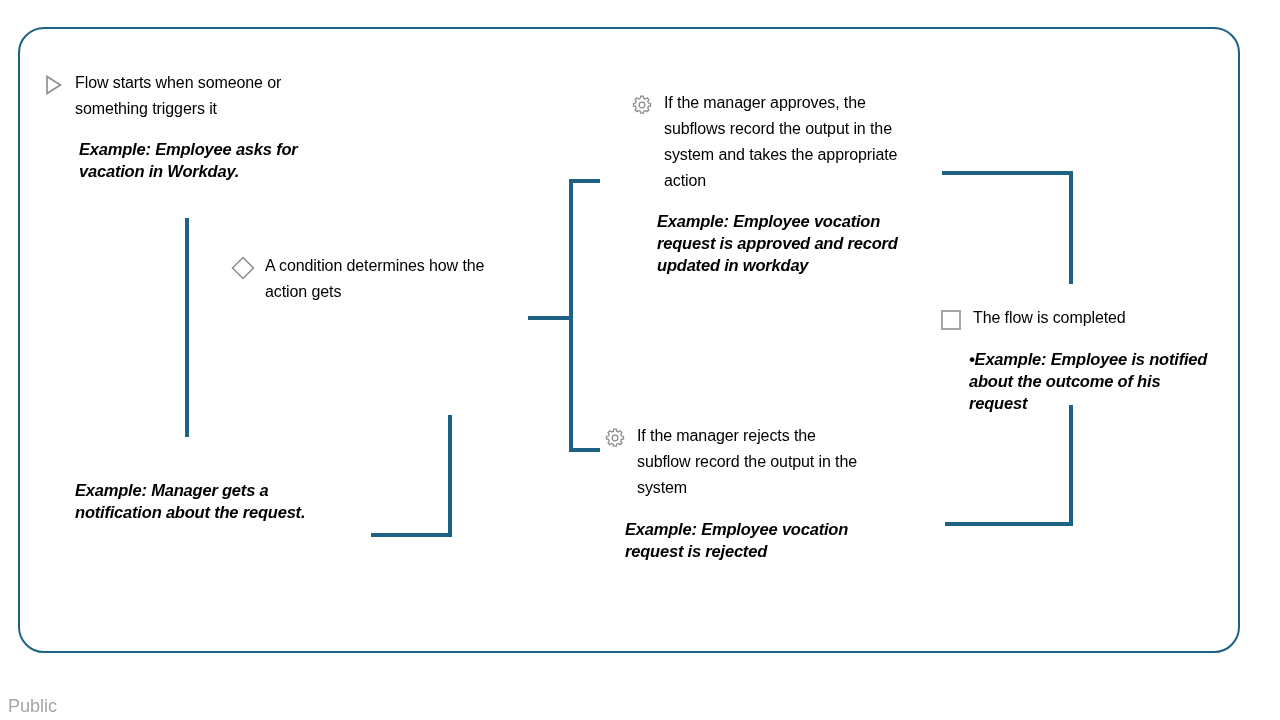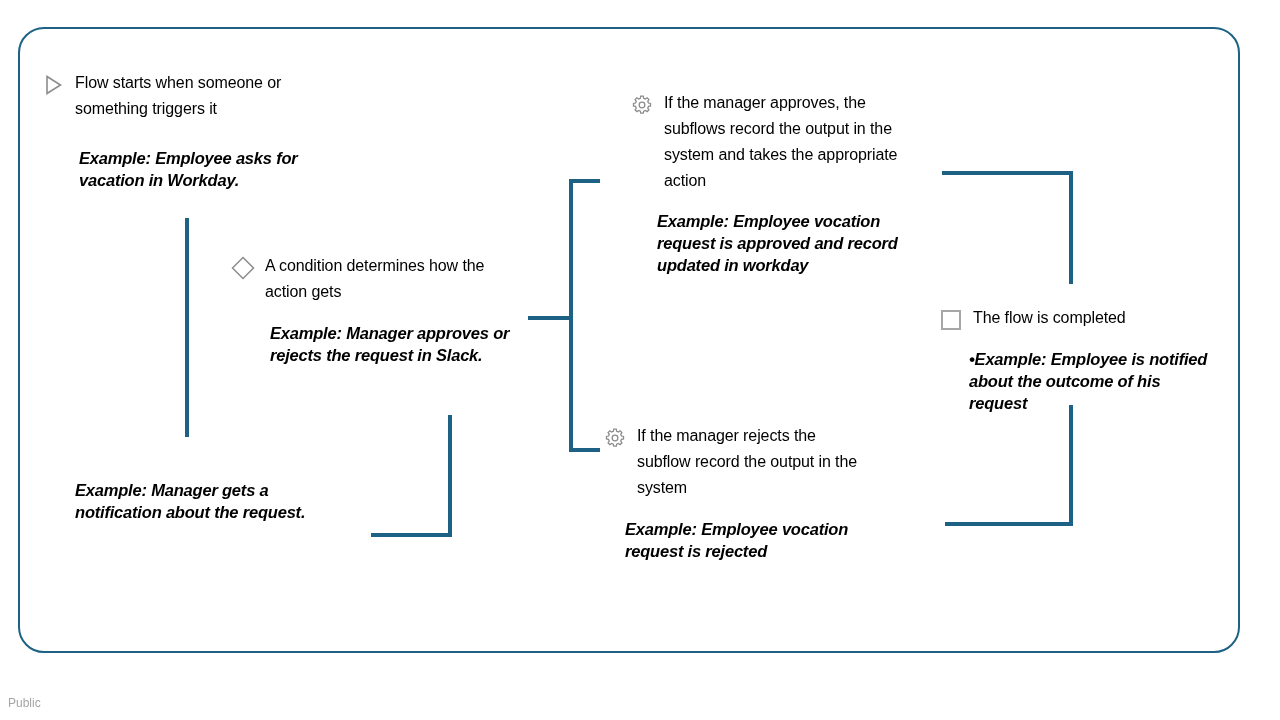--- a/index.html
+++ b/index.html
@@ -79,21 +79,21 @@
     font-weight: bold;
     font-size: 16.5px;
     line-height: 22px;
     color: #000000;
     letter-spacing: -0.2px;
     white-space: pre-line;
   }
 
   
   #node-trigger            { left: 38px;  top: 70px;  width: 330px; }
-  #node-trigger .node-example  { margin-top: 25px; margin-left: 41px; }
+  #node-trigger .node-example  { margin-top: 16px; margin-left: 41px; }
 
   #node-system             { left: 33px;  top: 459px; width: 330px; }
   #node-system .node-example   { margin-top: 20px; margin-left: 42px; }
 
   #node-condition          { left: 228px; top: 253px; width: 340px; }
   #node-condition .node-example{ margin-top: 17px; margin-left: 42px; }
 
   #node-approve            { left: 627px; top: 90px;  width: 330px; }
   #node-approve .node-example  { margin-top: 16px; margin-left: 30px; }
 
@@ -102,21 +102,21 @@
 
   #node-complete           { left: 936px; top: 305px; width: 290px; }
   #node-complete .node-example { margin-top: 13px; margin-left: 33px; }
 
   
   .footer-label {
     position: absolute;
     left: 8px;
     top: 696px;
     font-family: "Liberation Sans", sans-serif;
-    font-size: 12px;
+    font-size: 18px;
     color: #a6a6a6;
   }
 </style>
 </head>
 <body>
 
 <div id="slide">
 
   <div class="frame"></div>
 
@@ -160,22 +160,20 @@
   <div class="node" id="node-condition">
     <div class="node-head">
       <span class="node-icon">
         <svg width="26" height="26" viewBox="0 0 26 26">
           <polygon points="13,2.5 23.5,13 13,23.5 2.5,13" fill="none" stroke="#8c8c8c" stroke-width="1.5"></polygon>
         </svg>
       </span>
       <span class="node-title">A condition determines how the
 action gets</span>
     </div>
-    <div class="node-example">Example: Manager approves or
-rejects the request in Slack.</div>
   </div>
 
   <div class="node" id="node-approve">
     <div class="node-head">
       <span class="node-icon">
         <svg width="22" height="22" viewBox="0 0 24 24">
           <g fill="none" stroke="#8c8c8c" stroke-width="1.4">
             <path d="M10.6 2.4 l2.8 0 0.45 2.25 1.8 0.75 1.92-1.26 1.98 1.98 -1.26 1.92 0.75 1.8 2.25 0.45 0 2.8 -2.25 0.45 -0.75 1.8 1.26 1.92 -1.98 1.98 -1.92-1.26 -1.8 0.75 -0.45 2.25 -2.8 0 -0.45-2.25 -1.8-0.75 -1.92 1.26 -1.98-1.98 1.26-1.92 -0.75-1.8 -2.25-0.45 0-2.8 2.25-0.45 0.75-1.8 -1.26-1.92 1.98-1.98 1.92 1.26 1.8-0.75 z"></path>
             <circle cx="12" cy="12" r="3.1"></circle>
           </g>

